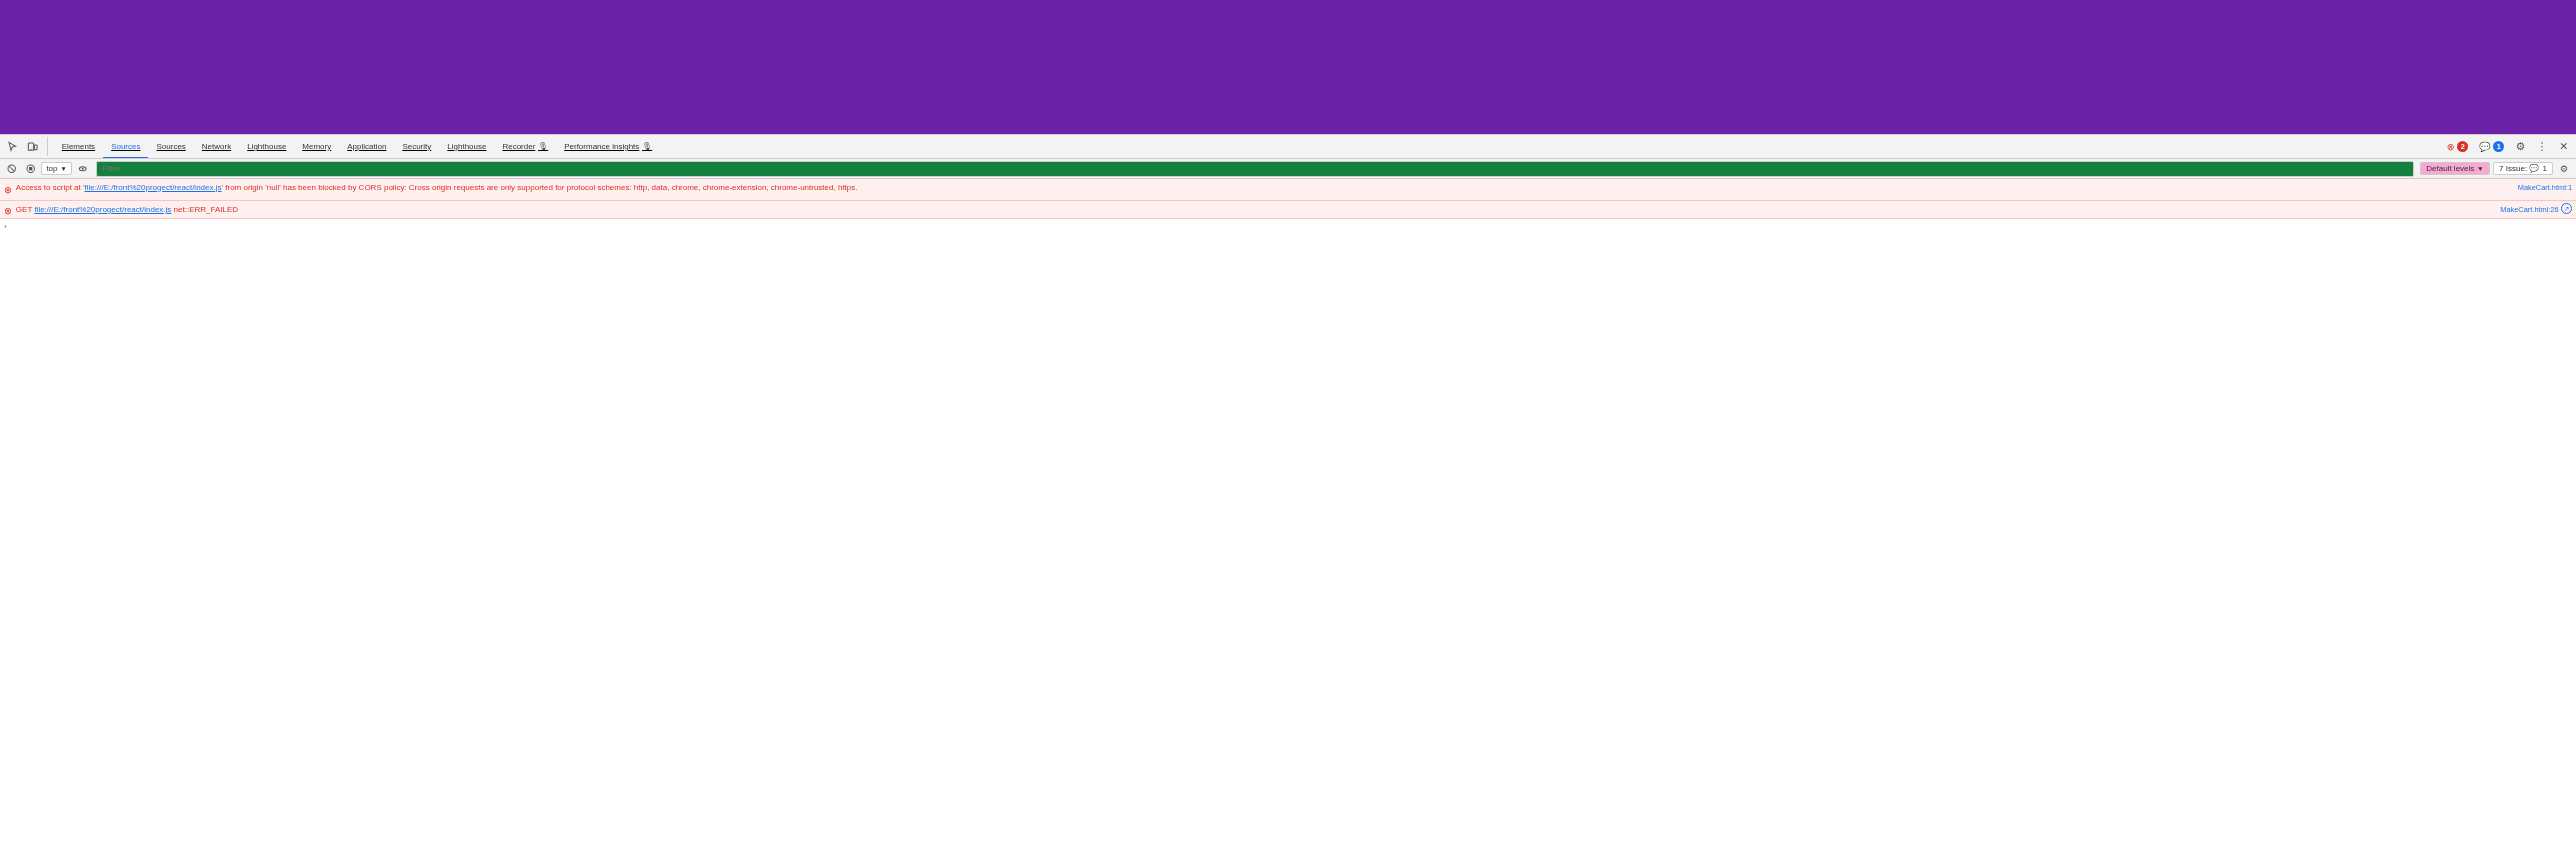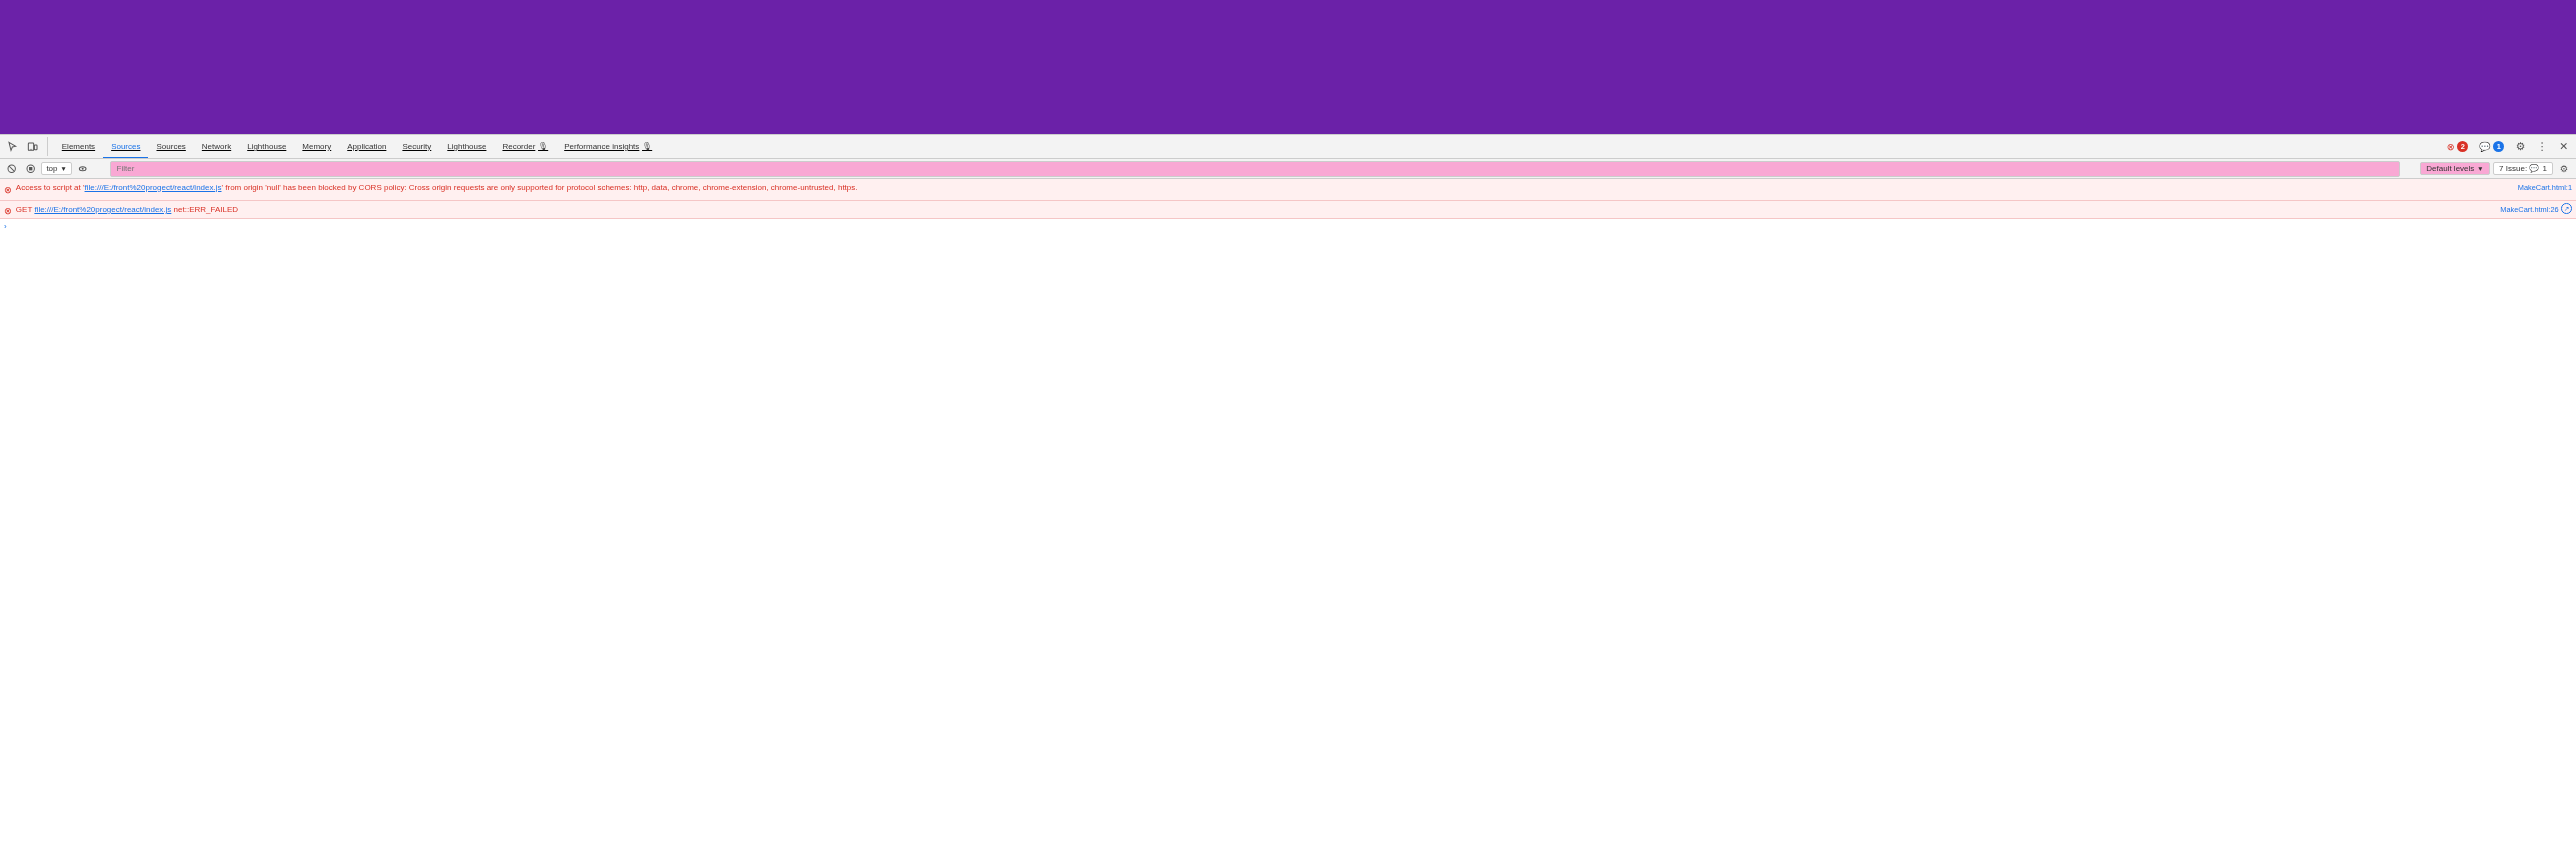--- a/index.html
+++ b/index.html
@@ -164,27 +164,27 @@
       color: #333;
       background: #fff;
       cursor: pointer;
       gap: 2.7px;
     }
 
     .filter-input {
       flex: 1;
       height: 16px;
       border: none;
-      background: #f9a8d4;
+      background: #15803d;
       border: 0.7px solid #ccc;
       border-radius: 2px;
       padding: 0 5.4px;
       font-size: 8px;
       outline: none;
-      margin: 0 17px;
+      margin: 0 3px;
     }
 
     .default-levels-btn {
       display: flex;
       align-items: center;
       gap: 2.7px;
       border: 0.7px solid #ccc;
       background: #f9a8d4;
       border-radius: 2px;
       padding: 1.3px 5.4px;

